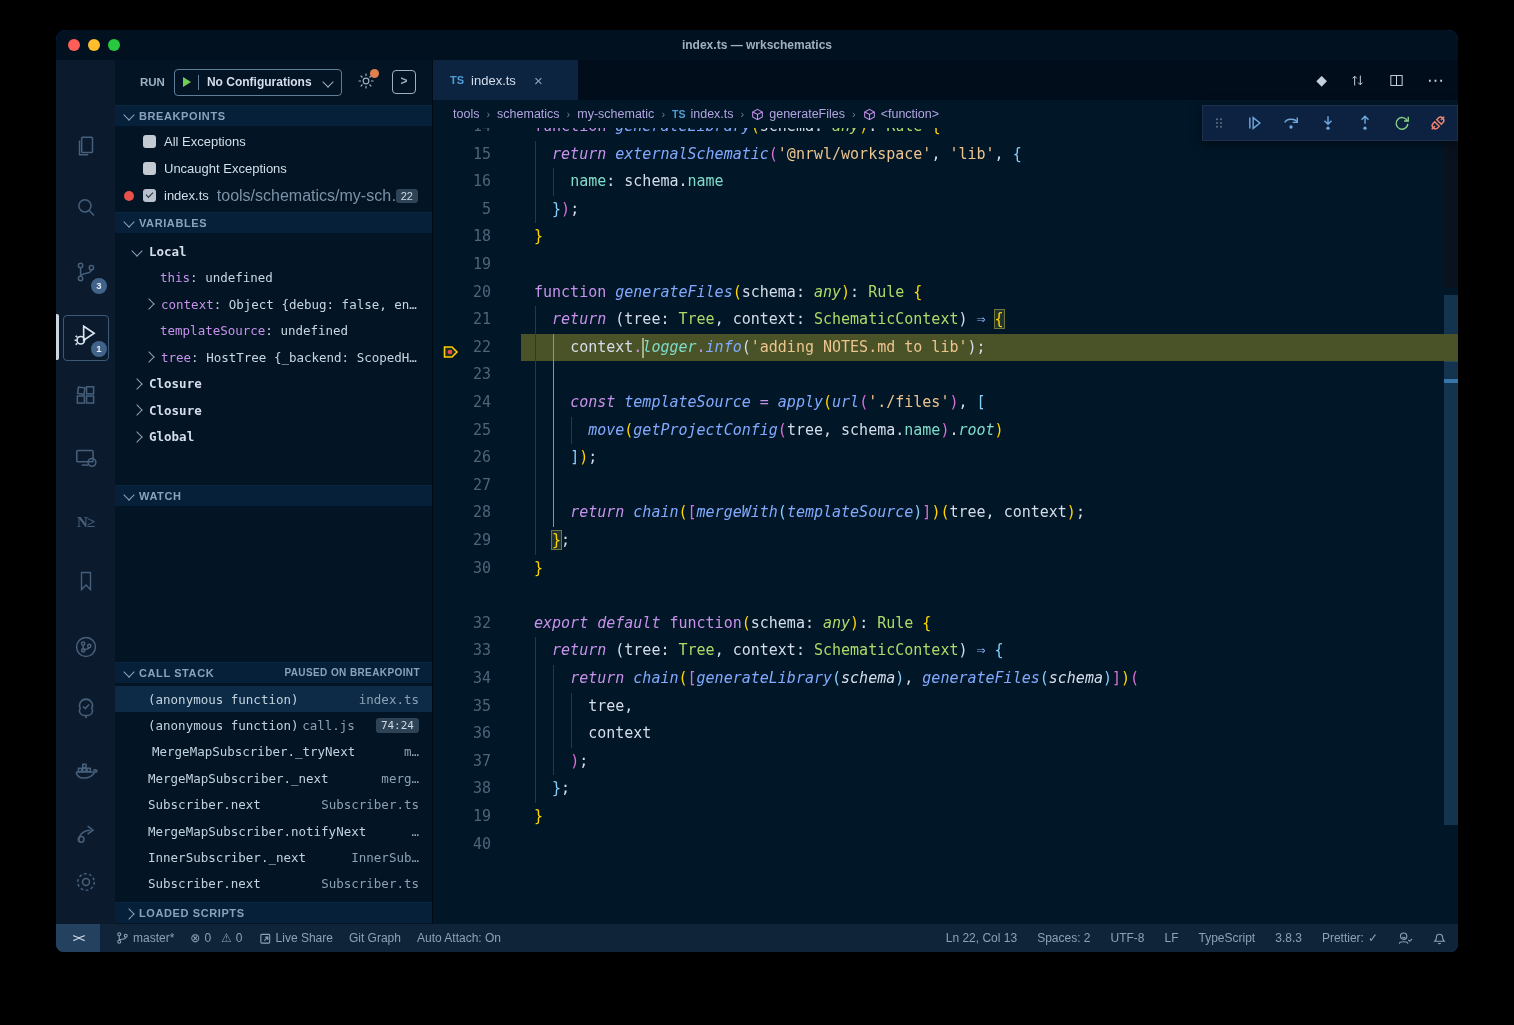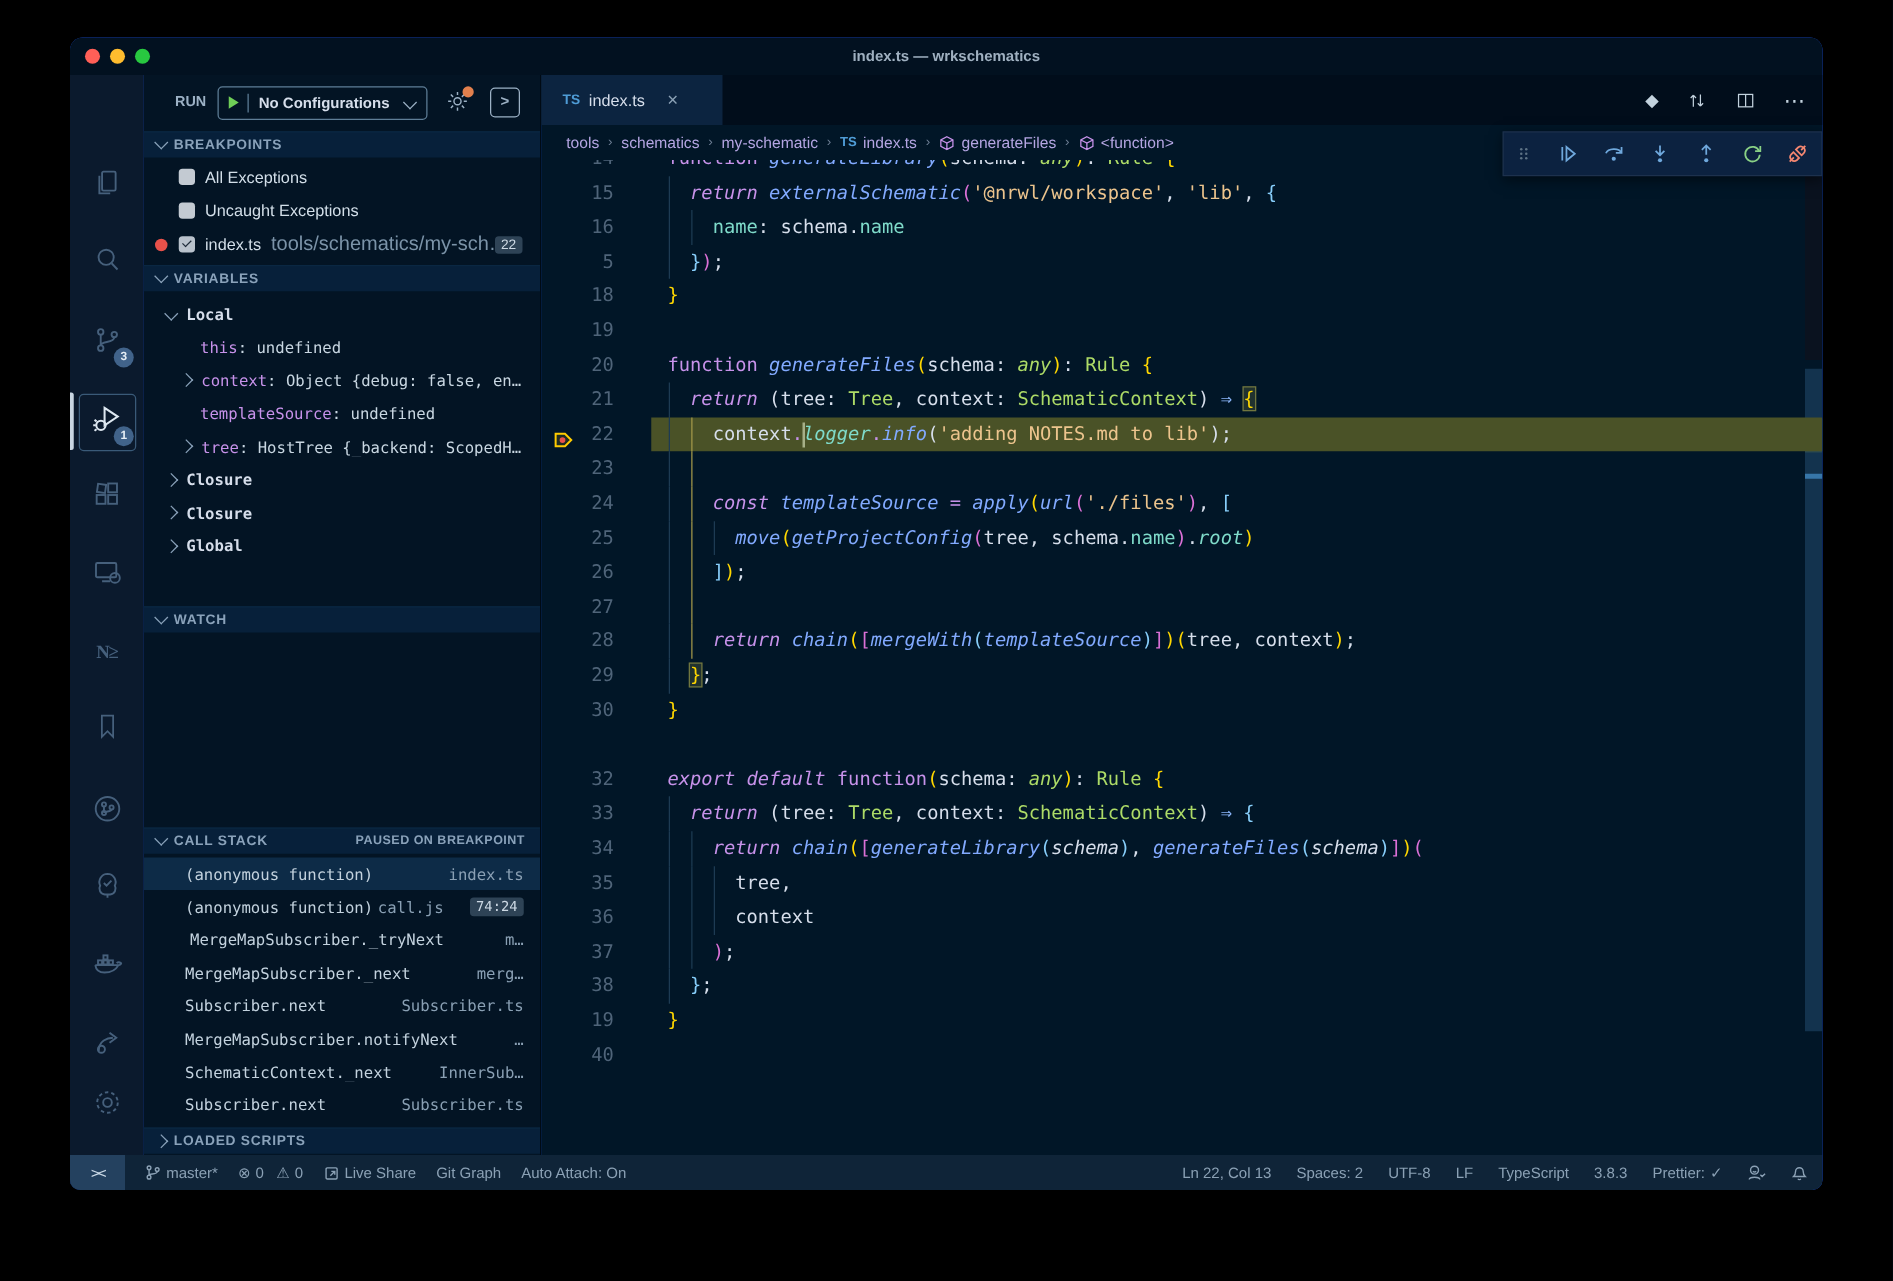--- a/index.html
+++ b/index.html
@@ -323,21 +323,21 @@
           </div>
           <div class="row mono csrow" style="top: 731.6px; height: 26.4px;">
             <span class="fn" style="margin-left: 33px;">Subscriber.next</span>
             <span class="file">Subscriber.ts</span>
           </div>
           <div class="row mono csrow" style="top: 758px; height: 26.4px;">
             <span class="fn" style="margin-left: 33px;">MergeMapSubscriber.notifyNext</span>
             <span class="file">…</span>
           </div>
           <div class="row mono csrow" style="top: 784.4px; height: 26.4px;">
-            <span class="fn" style="margin-left: 33px;">SchematicContext._next</span>
+            <span class="fn" style="margin-left: 33px;">InnerSubscriber._next</span>
             <span class="file">InnerSub…</span>
           </div>
           <div class="row mono csrow" style="top: 810.8px; height: 26.4px;">
             <span class="fn" style="margin-left: 33px;">Subscriber.next</span>
             <span class="file">Subscriber.ts</span>
           </div>
         </div>
 
       <div class="sechead" style="top:842px">
         <span class="chev right"></span><span>LOADED SCRIPTS</span>

